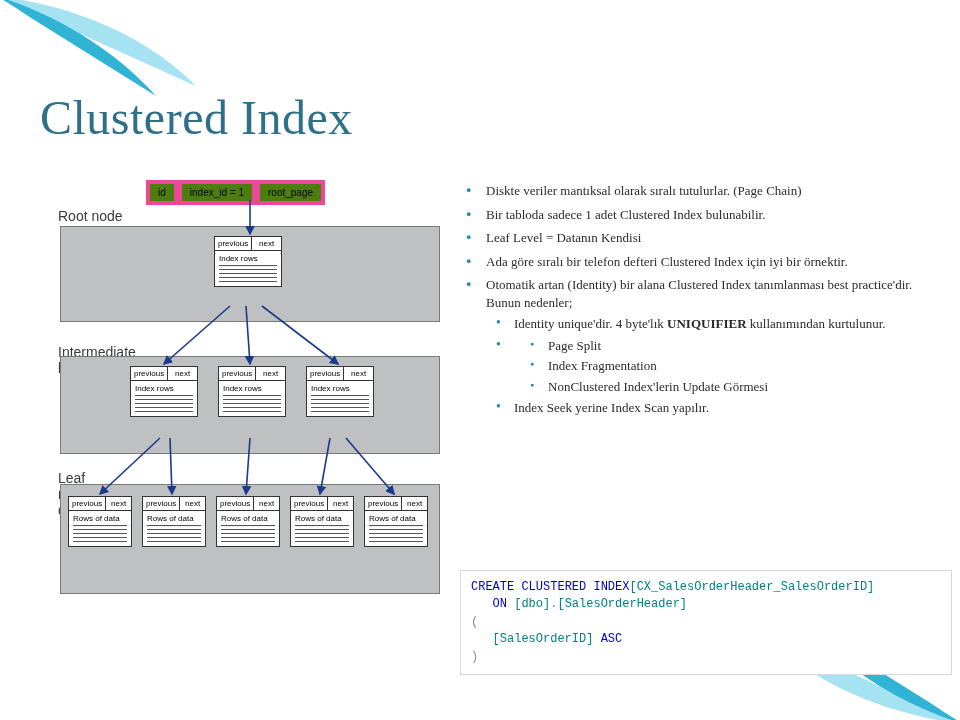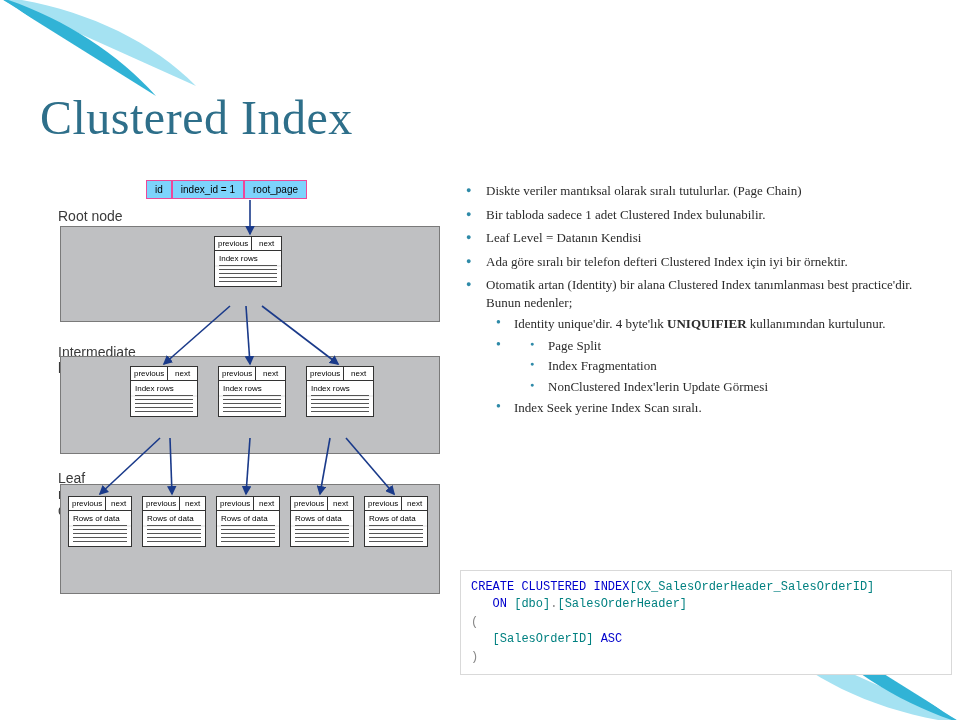--- a/index.html
+++ b/index.html
@@ -36,21 +36,21 @@
     position: absolute; left: -2px; font-size: 14px; color: #3a3a3a;
     font-family: Verdana, sans-serif;
   }
   .band-label.root { top: 28px; }
   .band-label.mid  { top: 164px; width: 70px; }
   .band-label.leaf { top: 290px; width: 70px; }
   .top-boxes {
     position: absolute; top: 0; left: 86px; display: flex;
   }
   .top-boxes div {
-    border: 1px solid #ec4899; background: #7dd3fc; padding: 3px 8px;
+    border: 4px solid #ec4899; background: #4d7c0f; padding: 3px 8px;
     font-size: 10px;
   }
   .page {
     position: absolute; width: 66px;
     border: 1px solid #333; background: #fff;
     display: flex; flex-direction: column;
     font-size: 8px;
   }
   .page .hdr {
     display: flex; border-bottom: 1px solid #333;
@@ -244,21 +244,21 @@
         <li>
           <span>Identity unique'dir. 4 byte'lık </span><strong>UNIQUIFIER</strong><span> kullanımından kurtulunur.</span>
         </li>
         <li>
           <ul class="sub2">
             <li>Page Split</li>
             <li>Index Fragmentation</li>
             <li>NonClustered Index'lerin Update Görmesi</li>
           </ul>
         </li>
-        <li>Index Seek yerine Index Scan sıralı.</li>
+        <li>Index Seek yerine Index Scan yapılır.</li>
       </ul>
     </li>
   </ul>
 </div>
 
 <div class="code"><span class="kw">CREATE</span> <span class="kw">CLUSTERED INDEX</span><span class="obj">[CX_SalesOrderHeader_SalesOrderID]</span>
    <span class="kw">ON</span> <span class="obj">[dbo]</span><span class="grey">.</span><span class="obj">[SalesOrderHeader]</span>
 <span class="grey">(</span>
    <span class="obj">[SalesOrderID]</span> <span class="kw">ASC</span>
 <span class="grey">)</span></div>

